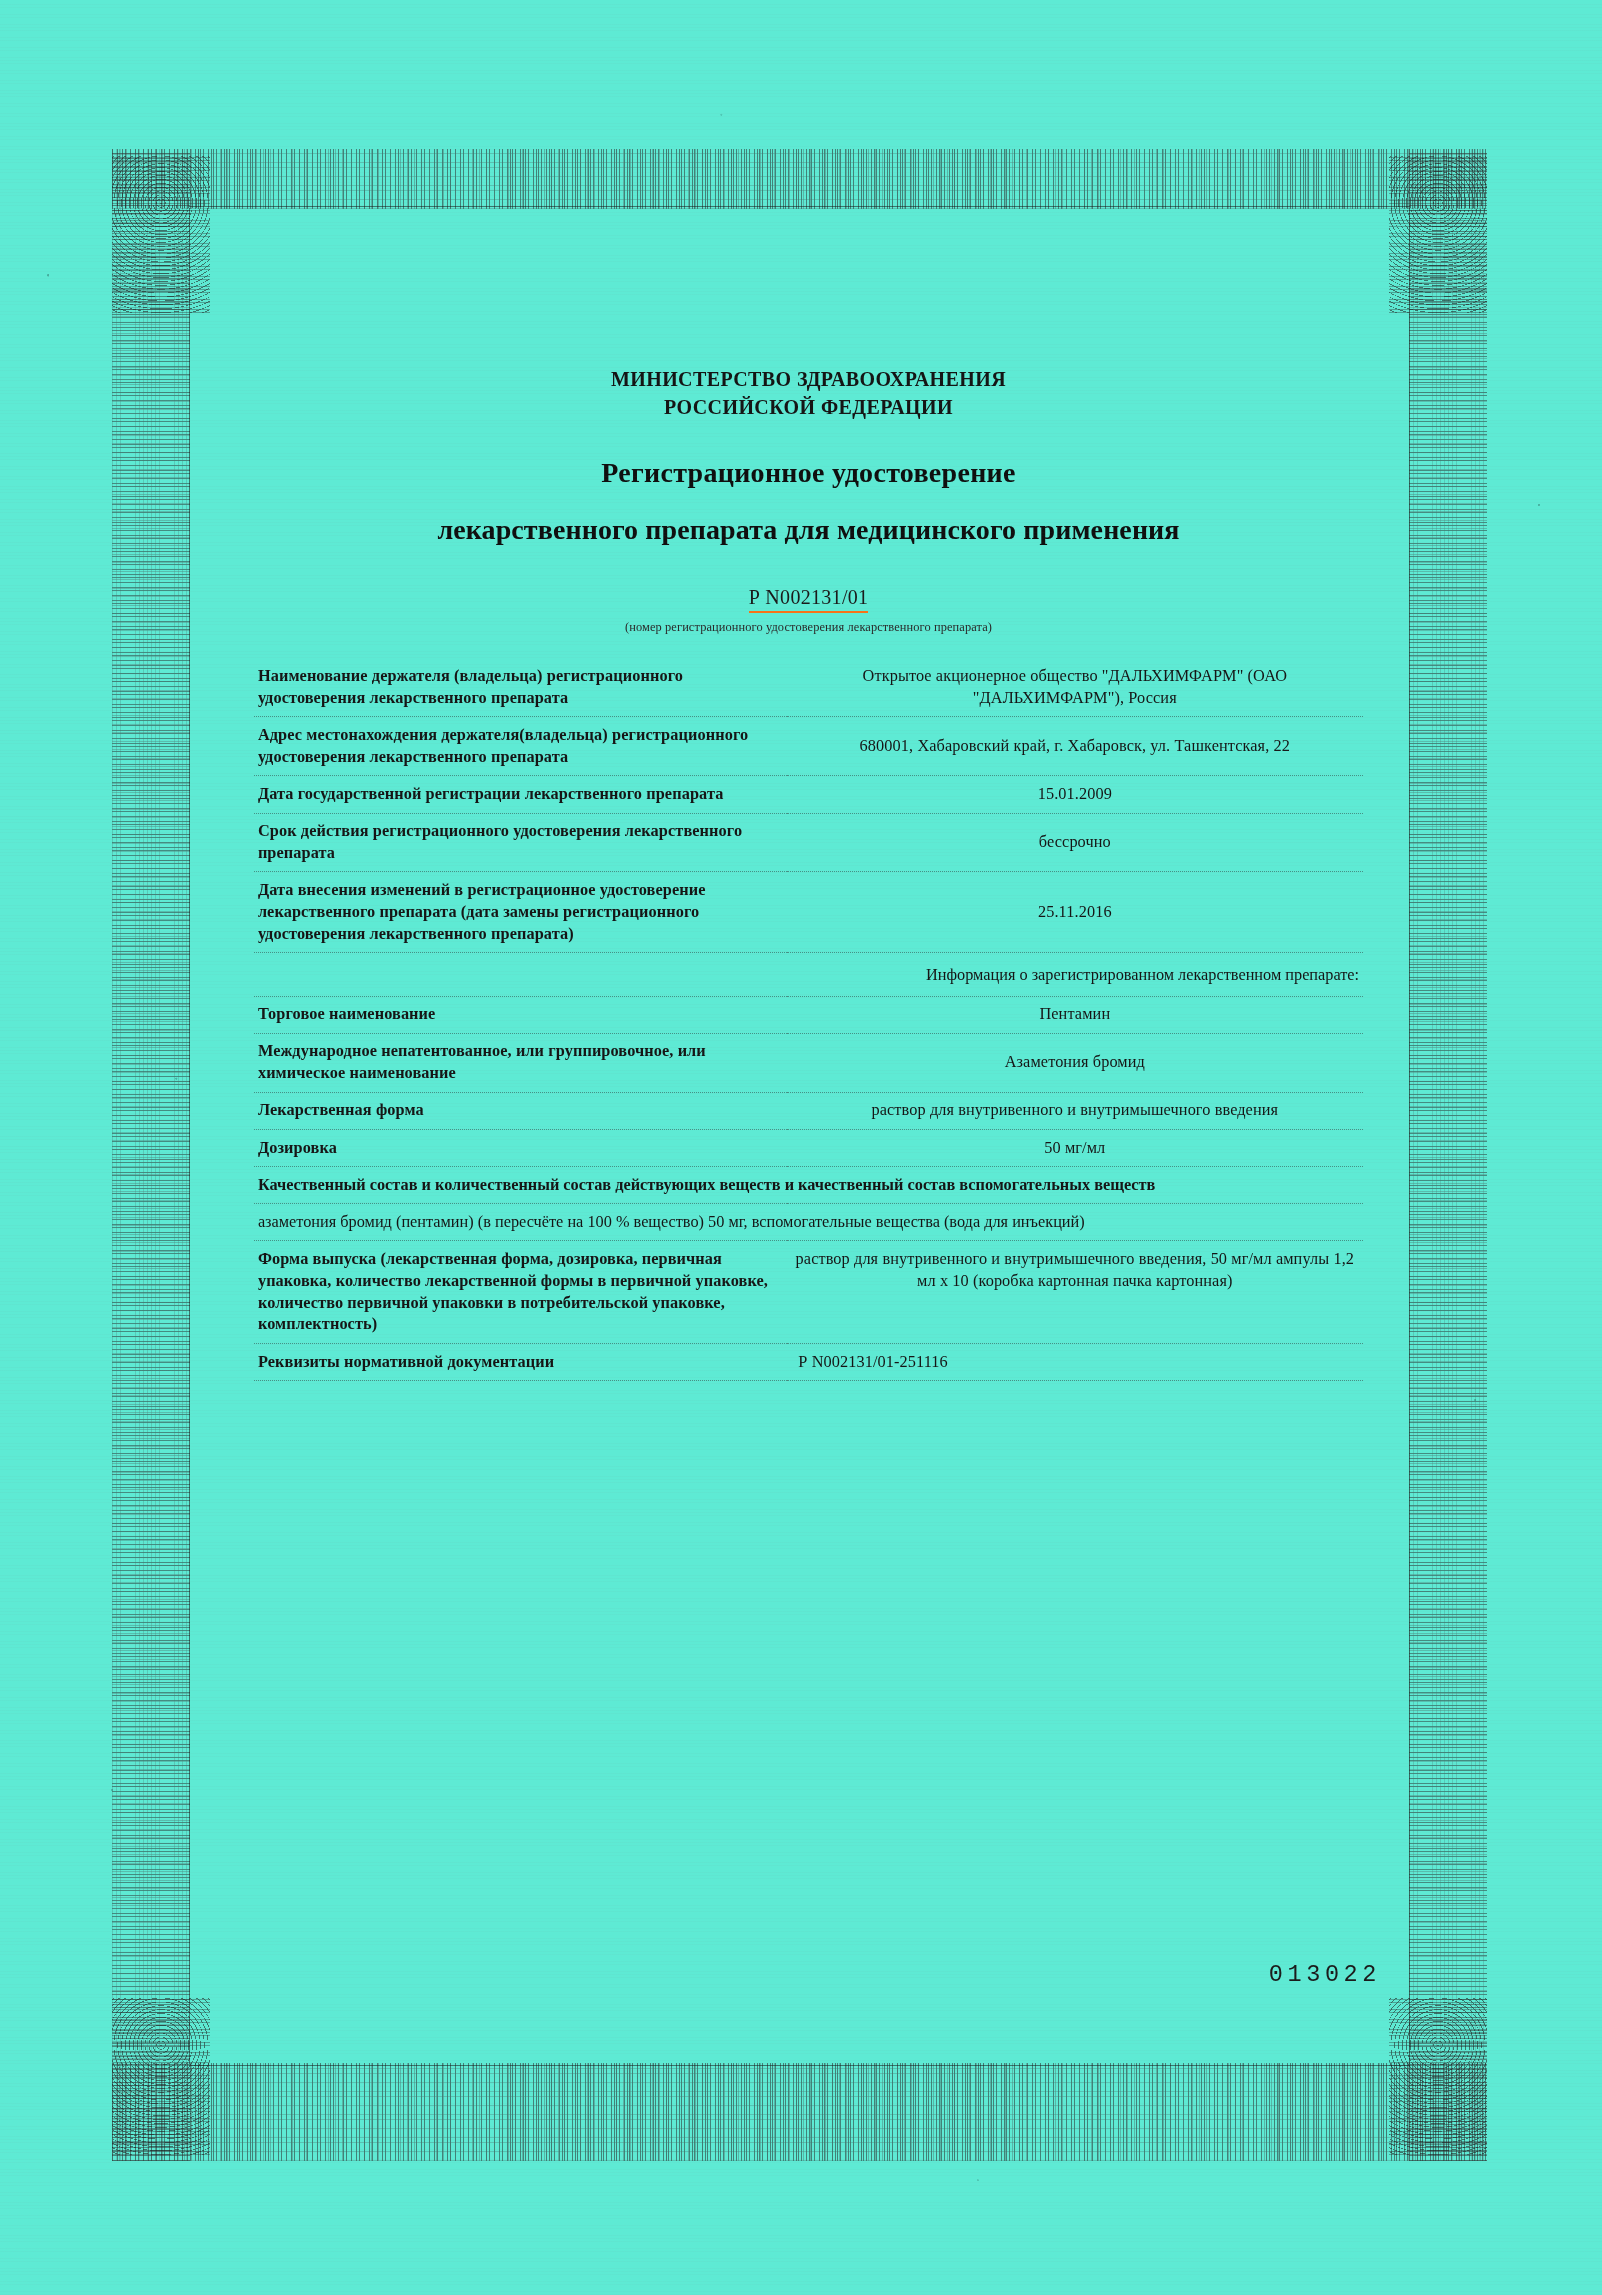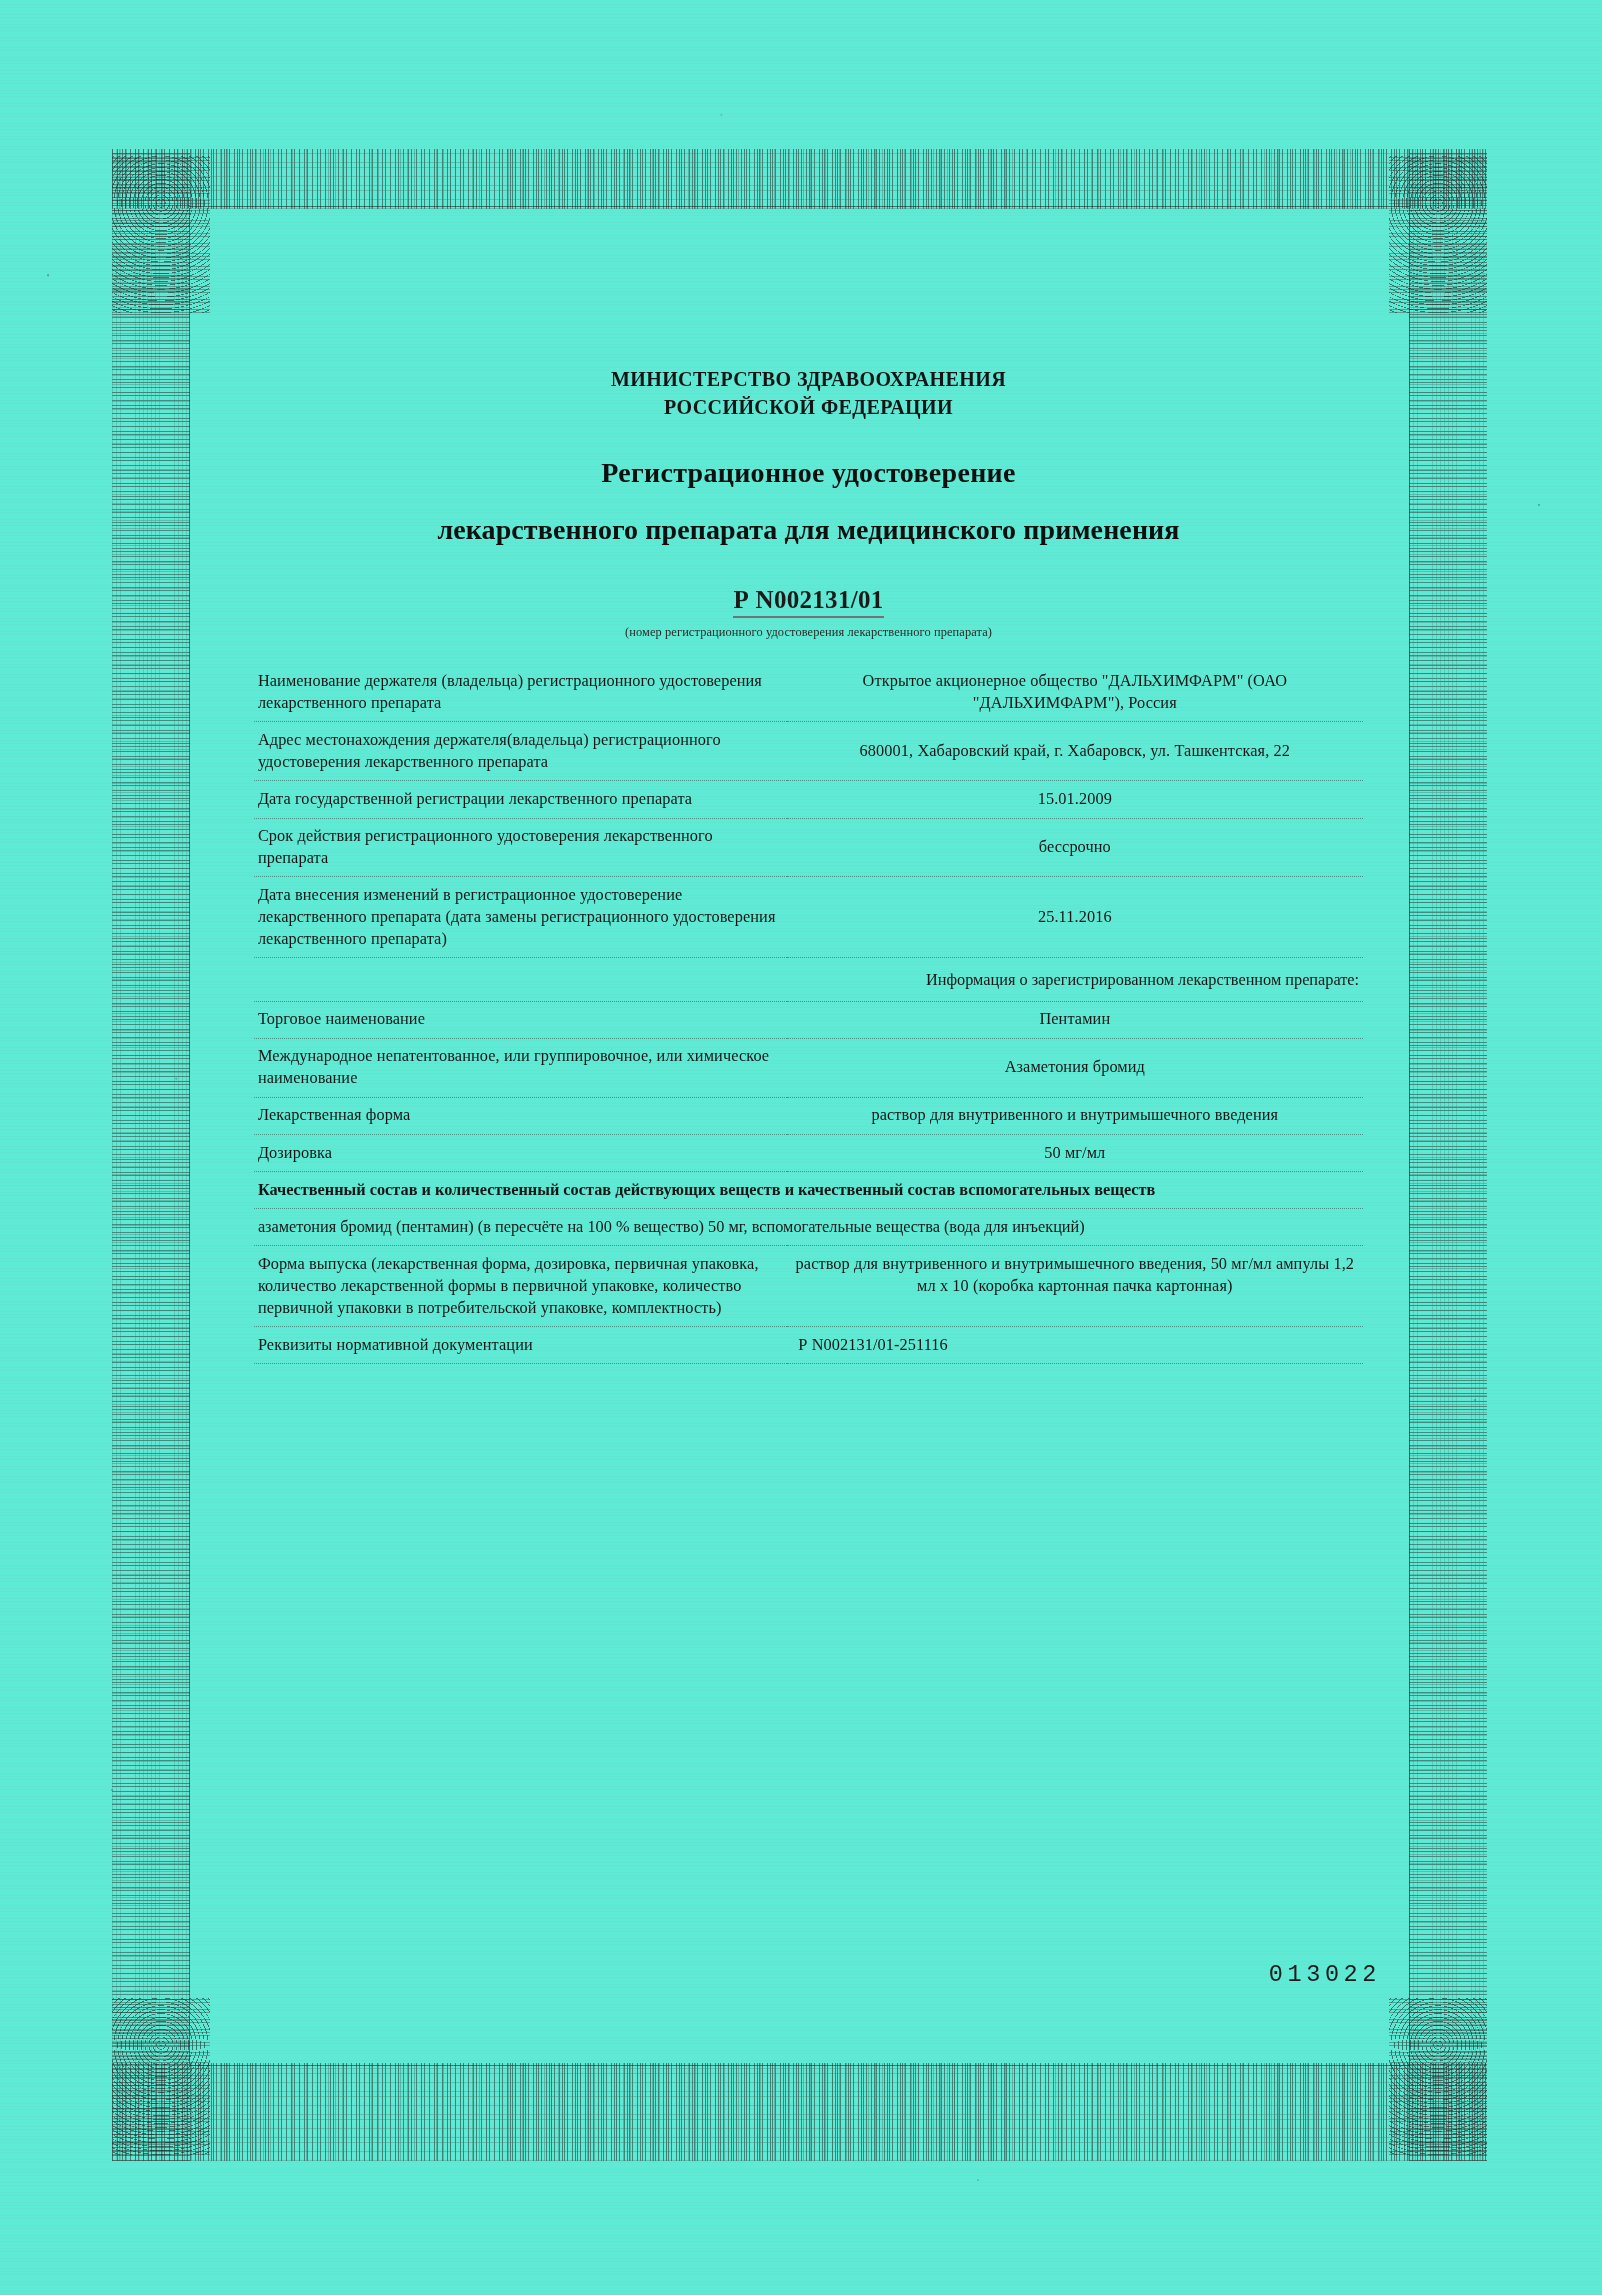--- a/index.html
+++ b/index.html
@@ -137,23 +137,23 @@
     letter-spacing: 0.1px;
     margin-top: 25px;
   }
 
   .regnum-wrap {
     text-align: center;
     margin-top: 40px;
   }
   .regnum {
     display: inline-block;
-    font-size: 25px;
-    font-weight: 700;
-    border-bottom: 2px solid #737373;
+    font-size: 20px;
+    font-weight: 400;
+    border-bottom: 2px solid #f97316;
     padding-bottom: 2px;
     letter-spacing: 0.3px;
   }
   .regnum-caption {
     display: block;
     margin-top: 7.2px;
     font-size: 12.4px;
     color: #2a2a2a;
     letter-spacing: 0.1px;
   }
@@ -168,21 +168,21 @@
   table.cert td {
     vertical-align: top;
     padding: 6.5px 3.9px 7.8px 3.9px;
     border-bottom: 0.7px dotted rgba(40,40,40,.45);
     font-size: 16.3px;
     line-height: 1.34;
     color: #151515;
   }
   td.label {
     width: 48%;
-    font-weight: 400;
+    font-weight: 700;
     letter-spacing: 0.1px;
   }
   td.value {
     width: 52%;
     text-align: center;
     font-weight: 400;
     letter-spacing: 0.1px;
   }
   td.value.mid { vertical-align: middle; }
   tr.section td {

